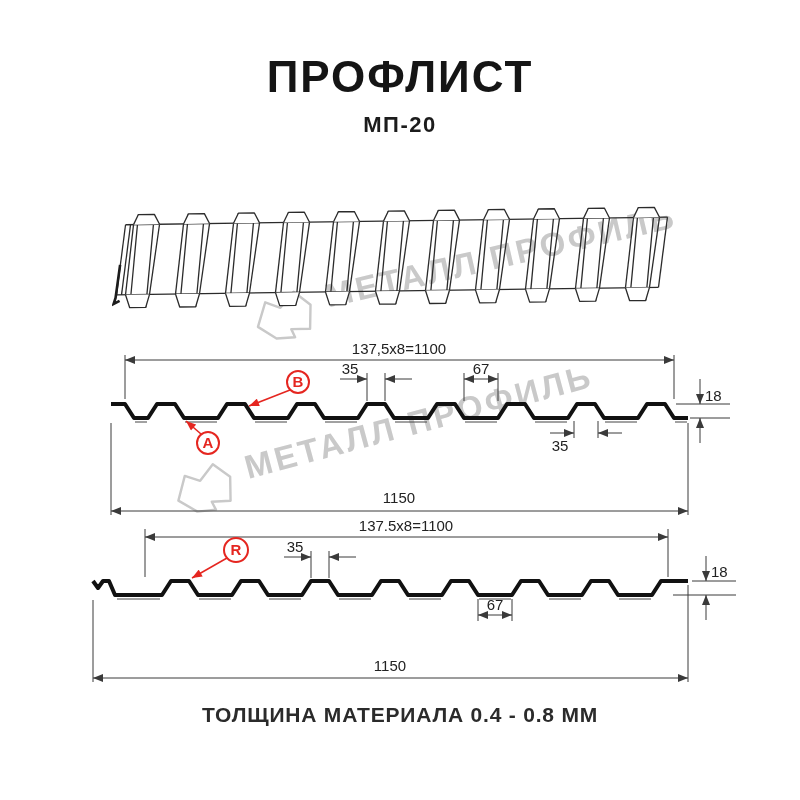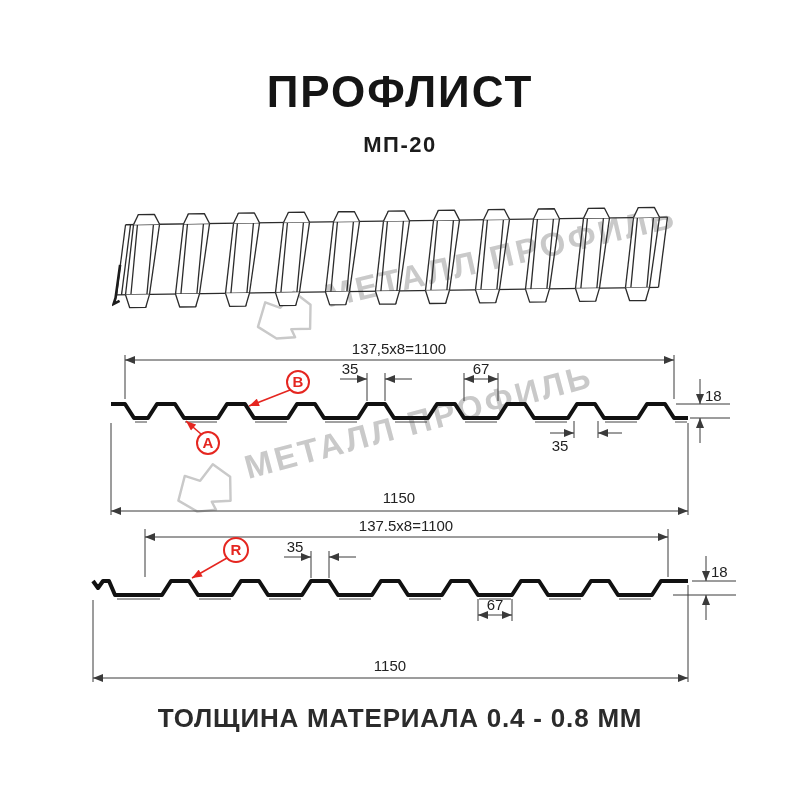--- a/index.html
+++ b/index.html
@@ -1,21 +1,21 @@
 <!DOCTYPE html>
 <html><head>
 <meta charset="utf-8">
 <style>
   html,body{margin:0;padding:0;}
   body{width:800px;height:800px;background:#ffffff;position:relative;overflow:hidden;
        font-family:"Liberation Sans",sans-serif;}
   .page{position:absolute;inset:0;}
   
   .hdr{position:absolute;top:52px;left:0;width:100%;text-align:center;z-index:2;}
-  .title{font-size:44px;font-weight:800;letter-spacing:2px;color:#151515;margin:15px;text-align:center;}
+  .title{font-size:44px;font-weight:800;letter-spacing:2px;color:#151515;margin:0;text-align:center;}
   .subtitle{margin-top:10px;font-size:22px;font-weight:600;letter-spacing:1.5px;color:#1c1c1c;}
   
   .wm{position:absolute;display:flex;align-items:center;gap:14px;z-index:0;
       color:#c9c9c9;font-weight:700;font-size:33px;letter-spacing:3px;white-space:nowrap;
       transform-origin:0 50%;}
   .wm1{left:252px;top:288px;transform:rotate(-13deg);}
   .wm2{left:172px;top:462px;transform:rotate(-15deg);}
   .wm svg{flex:0 0 auto;transform:translateY(10px);}
   
   .d3{position:absolute;left:112px;top:186px;z-index:1;}
@@ -24,21 +24,21 @@
   .profile{fill:none;stroke:#111;stroke-width:4;stroke-linejoin:round;}
   .underln{fill:none;stroke:#444;stroke-width:1;}
   .dim{stroke:#3a3a3a;stroke-width:1;fill:none;}
   .dim-text{font-family:"Liberation Sans",sans-serif;font-size:15px;fill:#222;}
   .red{stroke:#e52620;fill:none;}
   .red-text{font-family:"Liberation Sans",sans-serif;font-size:15px;font-weight:700;fill:#e52620;}
   .sheetln{fill:none;stroke:#2b2b2b;stroke-width:1.3;stroke-linejoin:round;}
   .sheetfill{fill:#fff;stroke:none;}
   
   .ftr{position:absolute;top:703px;left:0;width:100%;text-align:center;z-index:2;
-       font-size:26px;font-weight:600;letter-spacing:0.8px;color:#2b2b2b;}
+       font-size:21px;font-weight:600;letter-spacing:0.8px;color:#2b2b2b;}
 </style>
 </head>
 <body>
 
 <div class="page">
 
   <div class="hdr">
     <h1 class="title">ПРОФЛИСТ</h1>
     <div class="subtitle">МП-20</div>
   </div>

